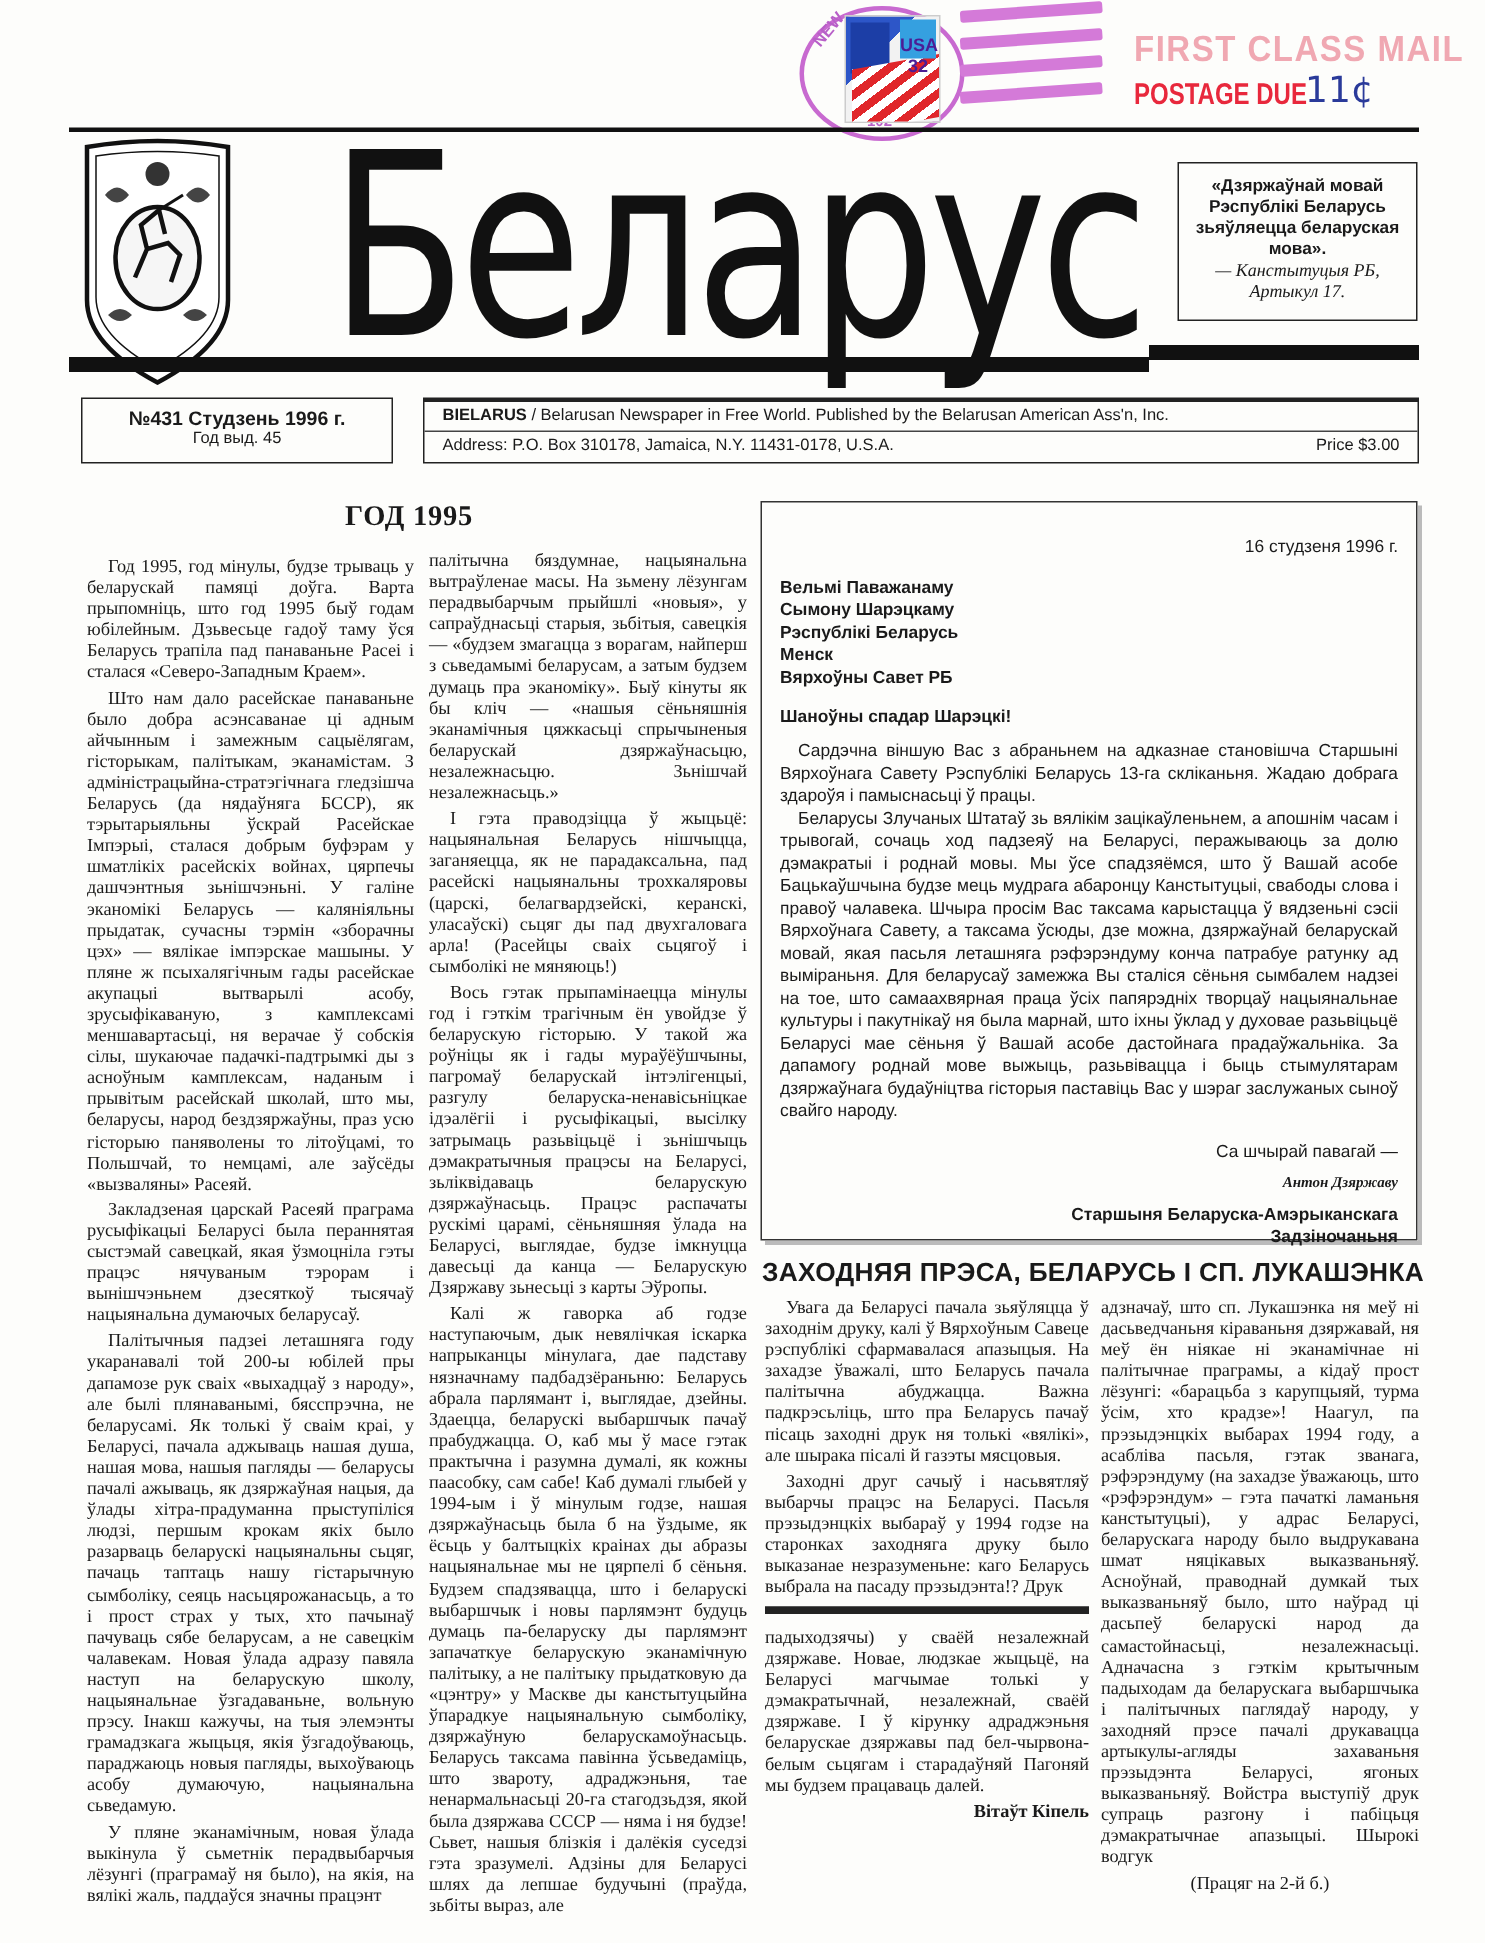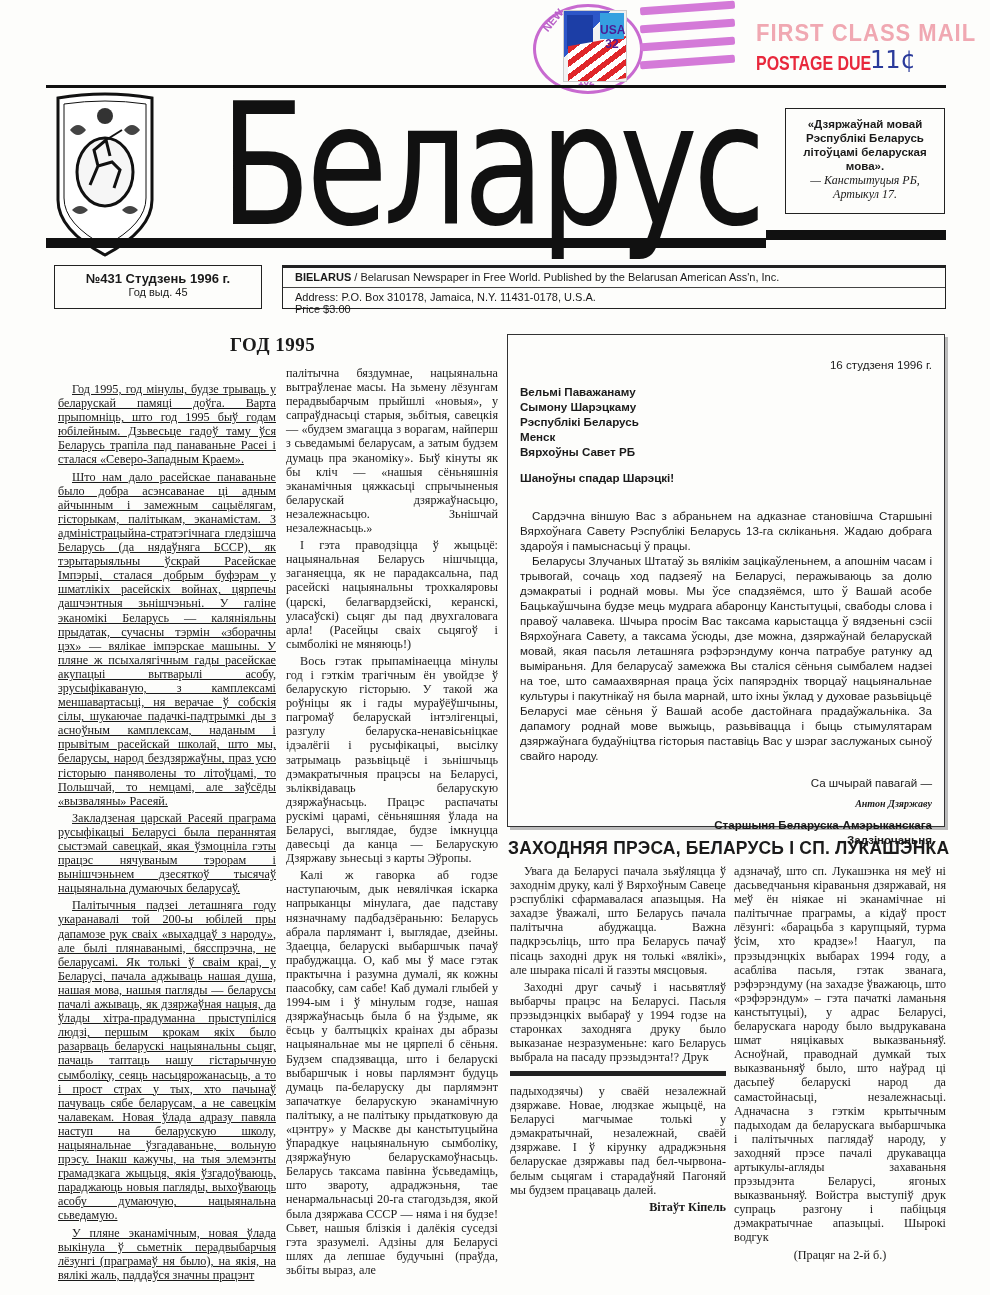--- a/index.html
+++ b/index.html
@@ -28,34 +28,34 @@
   .motto-box { position: absolute; left: 785px; top: 108px; width: 160px; height: 106px; border: 1.5px solid #222; padding: 8px 6px; text-align: center; }
   .motto-box .q { font-family: "Liberation Sans", sans-serif; font-weight: bold; font-size: 11.5px; line-height: 14px; }
   .motto-box .src { font-style: italic; font-size: 12px; line-height: 14px; }
 
   
   .issue-box { position: absolute; left: 54px; top: 265px; width: 208px; height: 44px; border: 1.5px solid #222; text-align: center; font-family: "Liberation Sans", sans-serif; padding-top: 5px; }
   .issue-box .n { font-weight: bold; font-size: 13px; }
   .issue-box .y { font-size: 11px; }
   .pub-box { position: absolute; left: 282px; top: 265px; width: 664px; height: 44px; border: 1.5px solid #222; border-top-width: 3px; font-family: "Liberation Sans", sans-serif; font-size: 11px; }
   .pub-box .r1 { height: 20px; border-bottom: 1px solid #444; padding: 3px 12px; }
-  .pub-box .r2 { padding: 3px 12px; display: flex; justify-content: space-between; flex-direction: column; }
+  .pub-box .r2 { padding: 3px 12px; display: flex; justify-content: space-between; }
 
   
   .headline1 { position: absolute; left: 230px; top: 334px; font-weight: bold; font-size: 19px; letter-spacing: 0.5px; }
   .col { position: absolute; font-size: 12.2px; line-height: 14.1px; text-align: justify; }
   .col p { text-indent: 14px; margin-bottom: 3px; }
-  .c1 { left: 58px; top: 382px; width: 218px; text-decoration: underline; }
+  .c1 { left: 58px; top: 370px; width: 218px; }
   .c2 { left: 286px; top: 366px; width: 212px; }
 
   
   .letter { position: absolute; left: 507px; top: 334px; width: 438px; height: 493px; border: 1.5px solid #333; box-shadow: 3px 3px 0 #bbb; font-family: "Liberation Sans", sans-serif; font-size: 11.6px; line-height: 15px; padding: 18px 12px; }
   .letter .date { text-align: right; margin-top: 4px; margin-bottom: 12px; }
   .letter .addr { font-weight: bold; margin-bottom: 11px; }
-  .letter .greet { font-weight: bold; margin-bottom: 23px; }
+  .letter .greet { font-weight: bold; margin-bottom: 8px; }
   .letter p { text-indent: 12px; text-align: justify; }
   .letter .close { text-align: right; margin-top: 12px; }
   .letter .signame { text-align: right; font-family: "Liberation Serif", serif; font-style: italic; font-weight: bold; font-size: 10px; margin-top: 6px; }
   .letter .sigtitle { text-align: right; font-weight: bold; margin-top: 6px; }
 
   
   .headline2 { position: absolute; left: 508px; top: 838px; font-family: "Liberation Sans", sans-serif; font-weight: bold; font-size: 17.5px; letter-spacing: 0.2px; }
   .c3 { left: 510px; top: 864px; width: 216px; }
   .c3b { left: 510px; top: 1084px; width: 216px; }
   .c4 { left: 734px; top: 864px; width: 212px; }
@@ -91,21 +91,21 @@
   <ellipse cx="55" cy="82" rx="28" ry="34" fill="#f6f6f6" stroke="#111" stroke-width="3"></ellipse>
   <path d="M40 95 L48 76 L62 72 L70 80 L64 98 M48 76 L44 60 L56 50 L60 66" fill="none" stroke="#111" stroke-width="3"></path>
   <path d="M56 50 L72 40" stroke="#111" stroke-width="2"></path>
   <circle cx="55" cy="26" r="8" fill="#333"></circle>
   <path d="M20 40 Q28 30 36 40 Q28 50 20 40 Z M74 40 Q82 30 90 40 Q82 50 74 40 Z M22 120 Q30 112 38 120 Q30 128 22 120 Z M72 120 Q80 112 88 120 Q80 128 72 120 Z" fill="#444"></path>
 </svg>
 <div class="title">Беларус</div>
 <div class="rule-bottom"></div>
 <div class="rule-bottom2"></div>
 <div class="motto-box">
-  <div class="q">«Дзяржаўнай мовай Рэспублікі Беларусь літоўцамі беларуская мова».</div>
+  <div class="q">«Дзяржаўнай мовай Рэспублікі Беларусь зьяўляецца беларуская мова».</div>
   <div class="src">— Канстытуцыя РБ, Артыкул 17.</div>
 </div>
 
 <div class="issue-box">
   <div class="n">№431 Студзень 1996 г.</div>
   <div class="y">Год выд. 45</div>
 </div>
 <div class="pub-box">
   <div class="r1"><b>BIELARUS</b><span> / Belarusan Newspaper in Free World. Published by the Belarusan American Ass'n, Inc.</span></div>
   <div class="r2">

